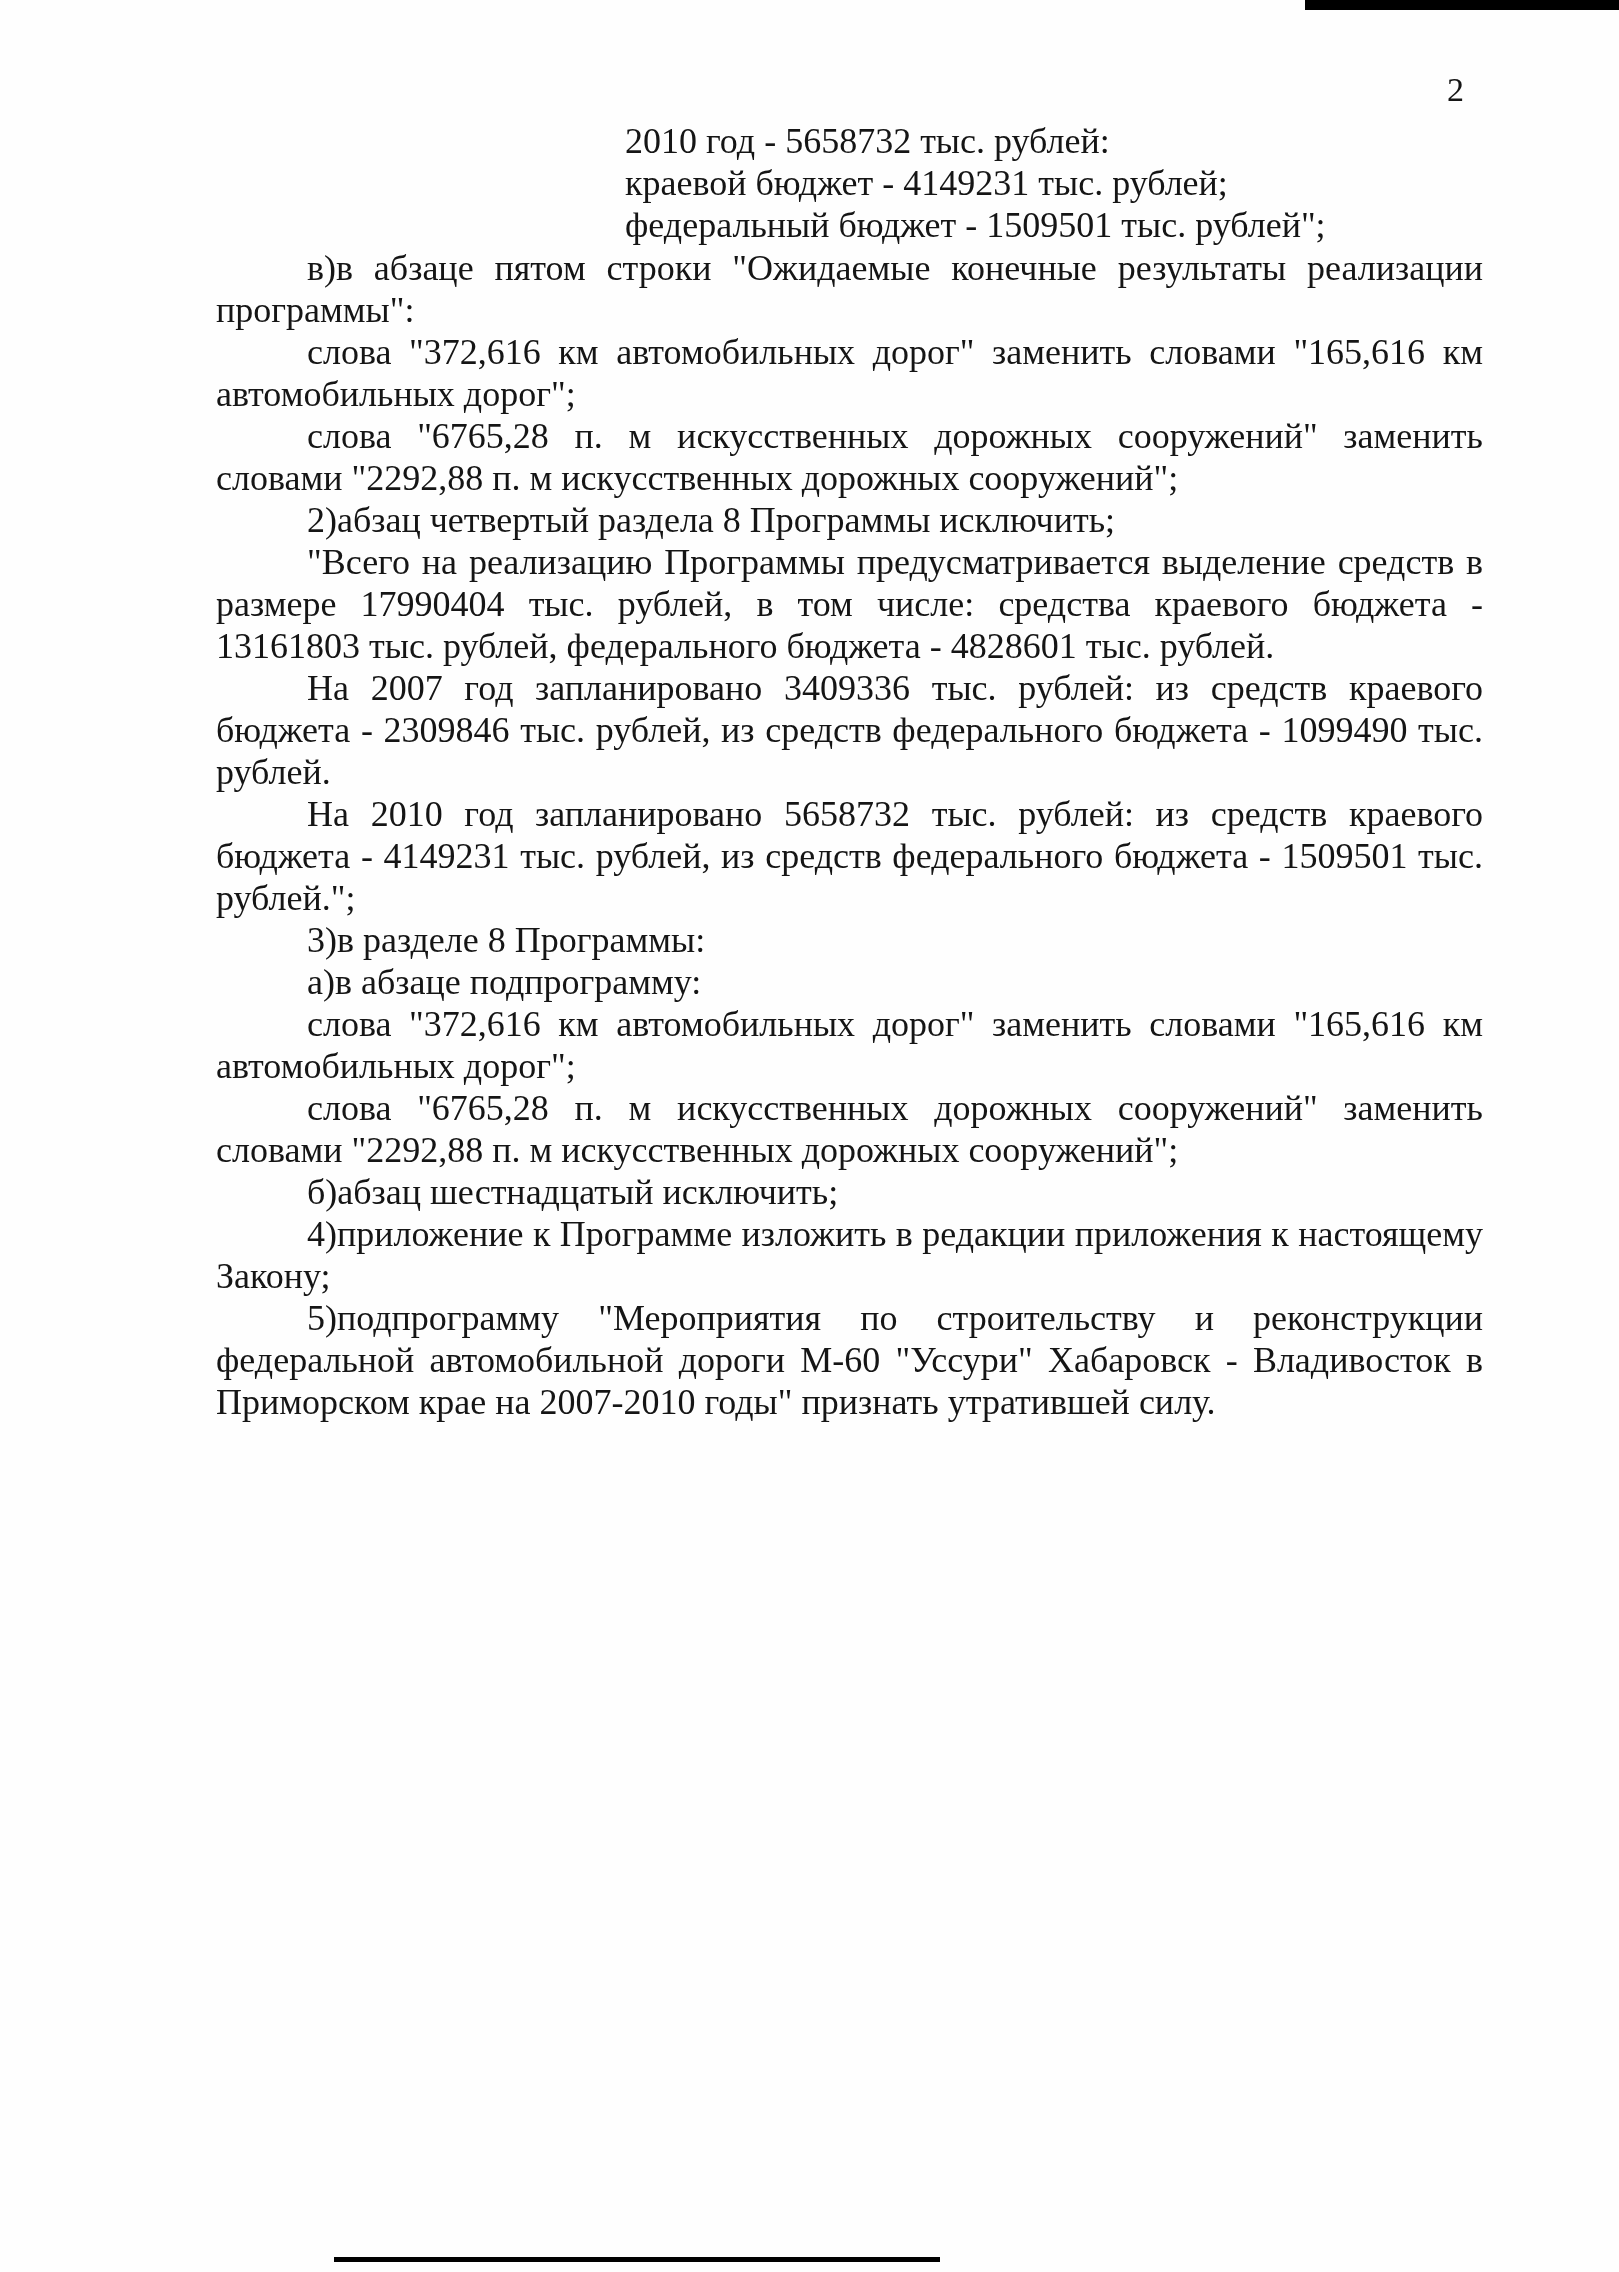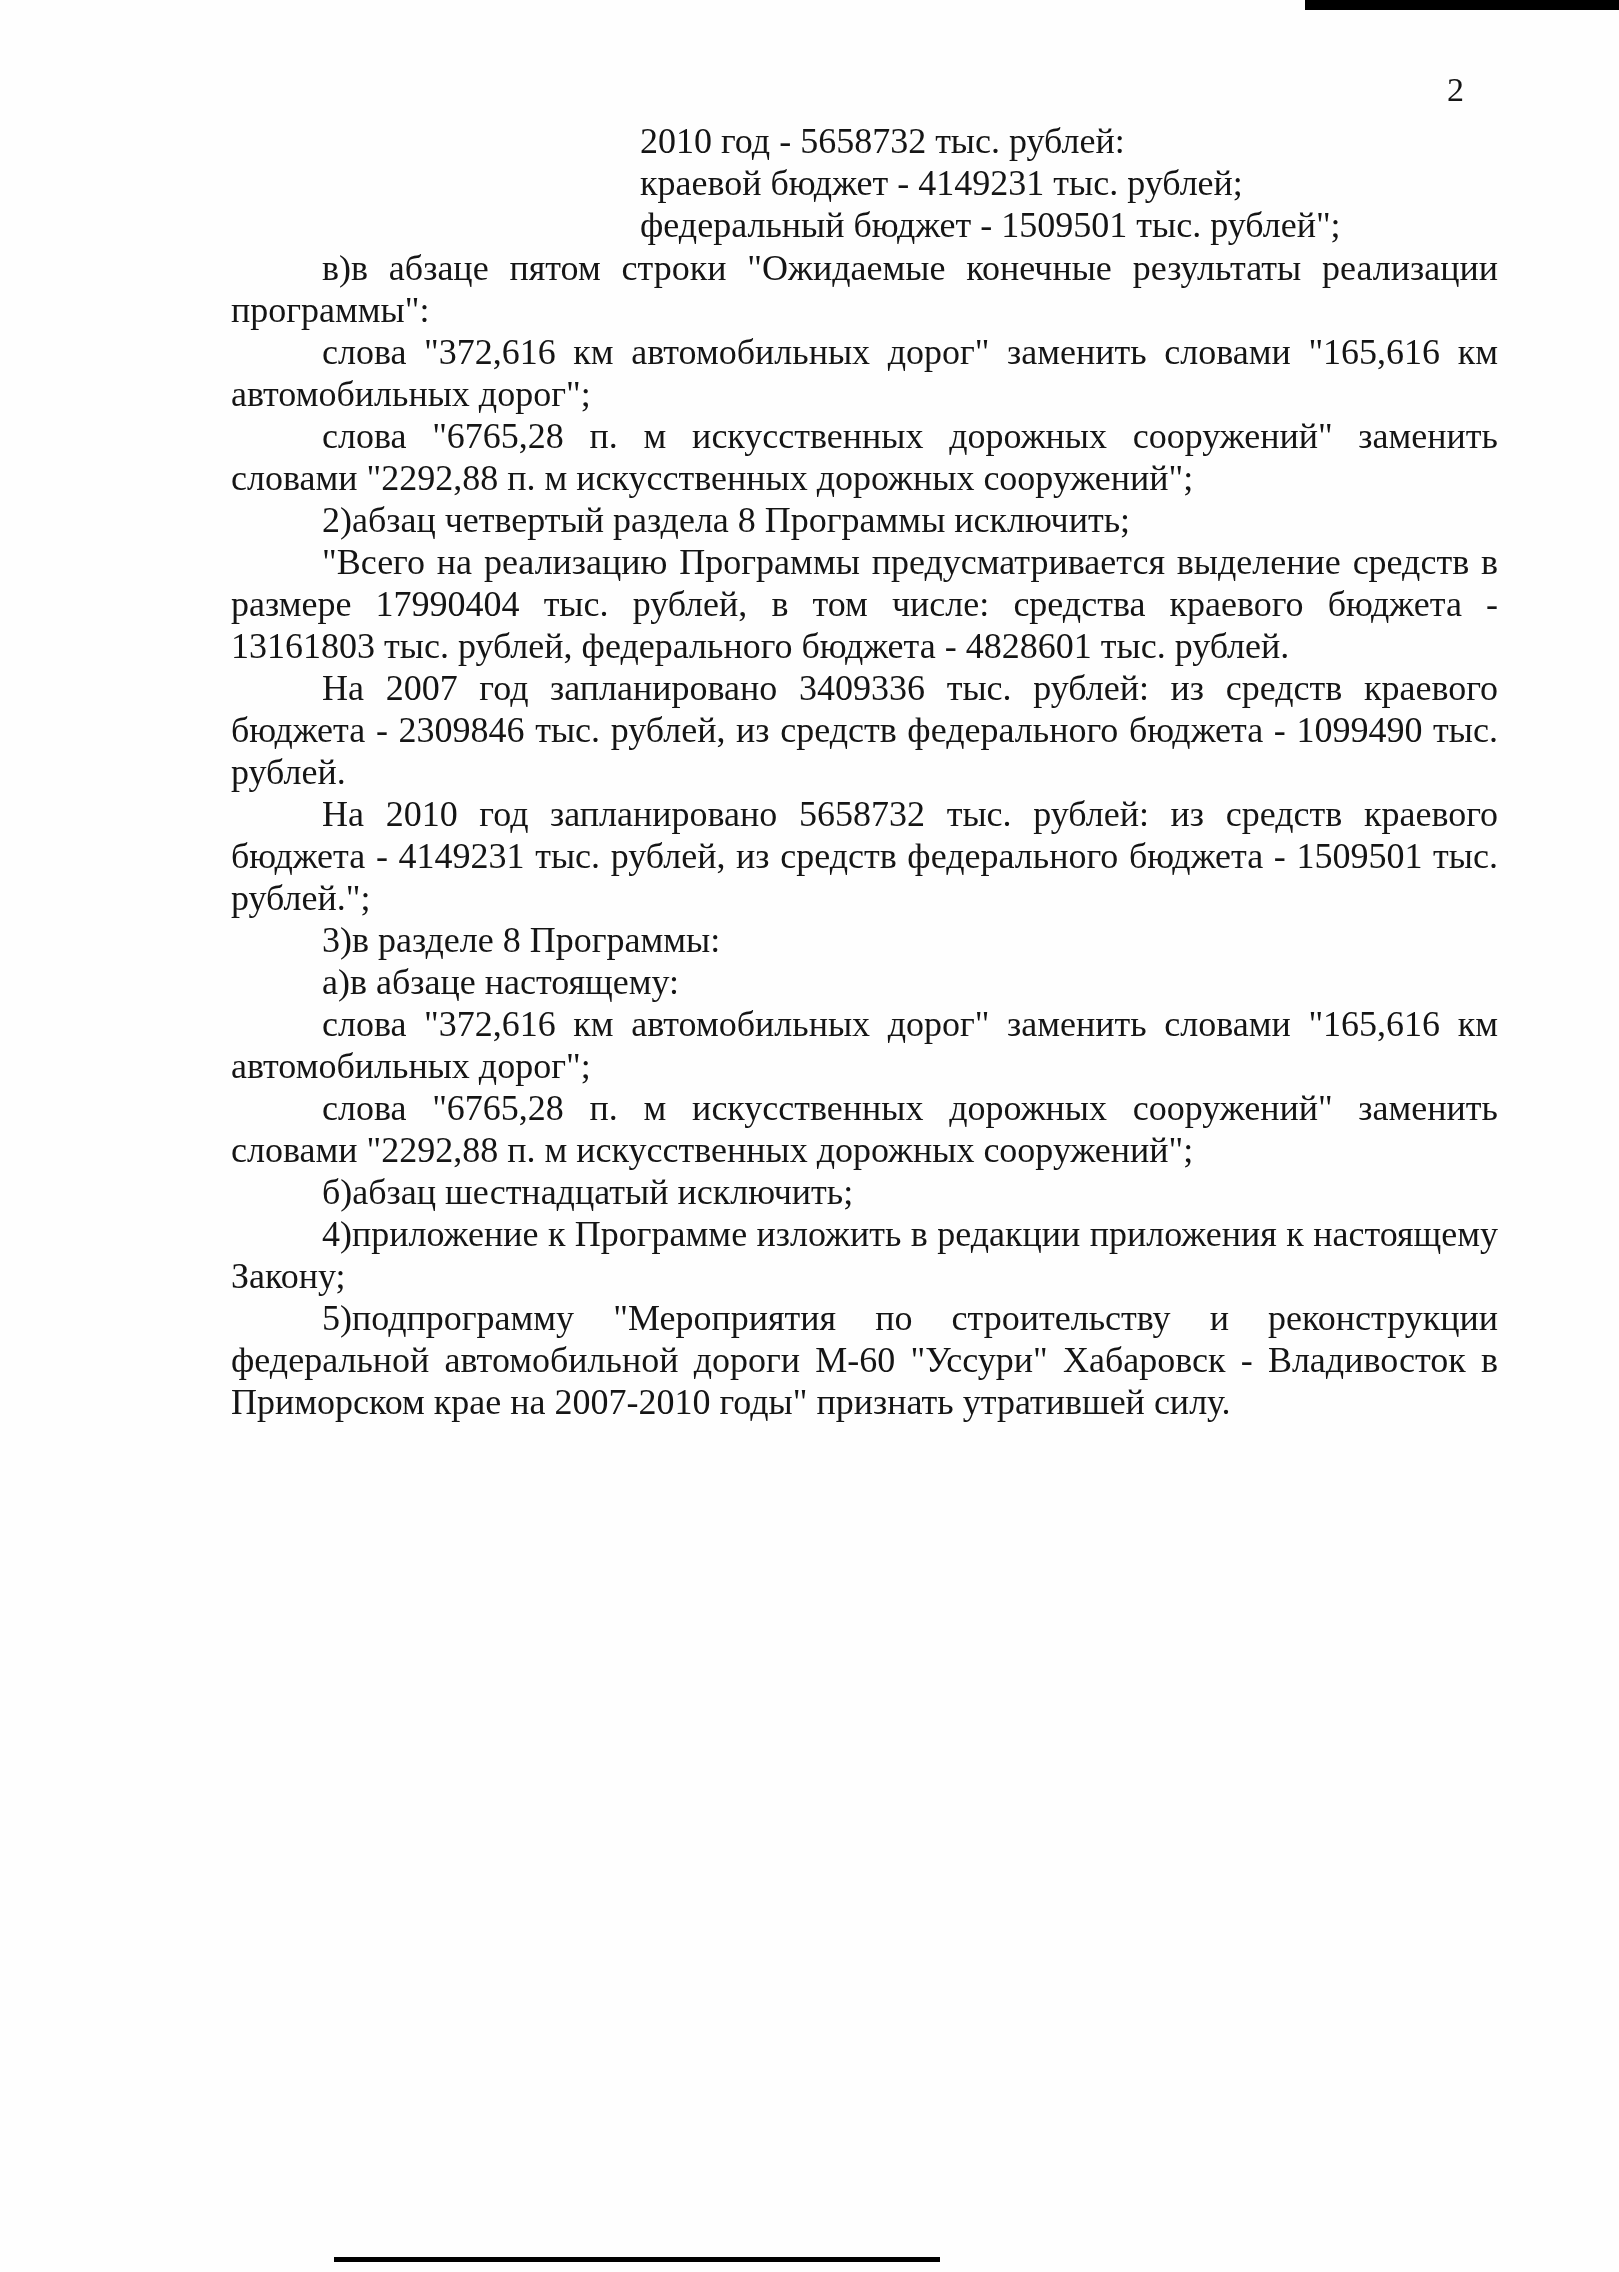--- a/index.html
+++ b/index.html
@@ -34,21 +34,21 @@
   .page-number {
     position: absolute;
     top: 70px;
     left: 1447px;
     font-size: 34px;
     line-height: 39px;
   }
   .text-block {
     position: absolute;
     top: 120px;
-    left: 231px;
+    left: 216px;
     width: 1267px;
     font-size: 36px;
     line-height: 42px;
   }
   .header-block {
     margin-left: 409px;
   }
   .header-block .header-line {
     white-space: nowrap;
   }
@@ -77,21 +77,21 @@
   </div>
   <div class="body-block">
     <p>в)в абзаце пятом строки "Ожидаемые конечные результаты реализации программы":</p>
     <p>слова "372,616 км автомобильных дорог" заменить словами "165,616 км автомобильных дорог";</p>
     <p>слова "6765,28 п. м искусственных дорожных сооружений" заменить словами "2292,88 п. м искусственных дорожных сооружений";</p>
     <p>2)абзац четвертый раздела 8 Программы исключить;</p>
     <p>"Всего на реализацию Программы предусматривается выделение средств в размере 17990404 тыс. рублей, в том числе: средства краевого бюджета - 13161803 тыс. рублей, федерального бюджета - 4828601 тыс. рублей.</p>
     <p>На 2007 год запланировано 3409336 тыс. рублей: из средств краевого бюджета - 2309846 тыс. рублей, из средств федерального бюджета - 1099490 тыс. рублей.</p>
     <p>На 2010 год запланировано 5658732 тыс. рублей: из средств краевого бюджета - 4149231 тыс. рублей, из средств федерального бюджета - 1509501 тыс. рублей.";</p>
     <p>3)в разделе 8 Программы:</p>
-    <p>а)в абзаце настоящему:</p>
+    <p>а)в абзаце подпрограмму:</p>
     <p>слова "372,616 км автомобильных дорог" заменить словами "165,616 км автомобильных дорог";</p>
     <p>слова "6765,28 п. м искусственных дорожных сооружений" заменить словами "2292,88 п. м искусственных дорожных сооружений";</p>
     <p>б)абзац шестнадцатый исключить;</p>
     <p>4)приложение к Программе изложить в редакции приложения к настоящему Закону;</p>
     <p>5)подпрограмму "Мероприятия по строительству и реконструкции федеральной автомобильной дороги М-60 "Уссури" Хабаровск - Владивосток в Приморском крае на 2007-2010 годы" признать утратившей силу.</p>
   </div>
 </div>
 
 <div class="scan-line-bottom"></div>
 

